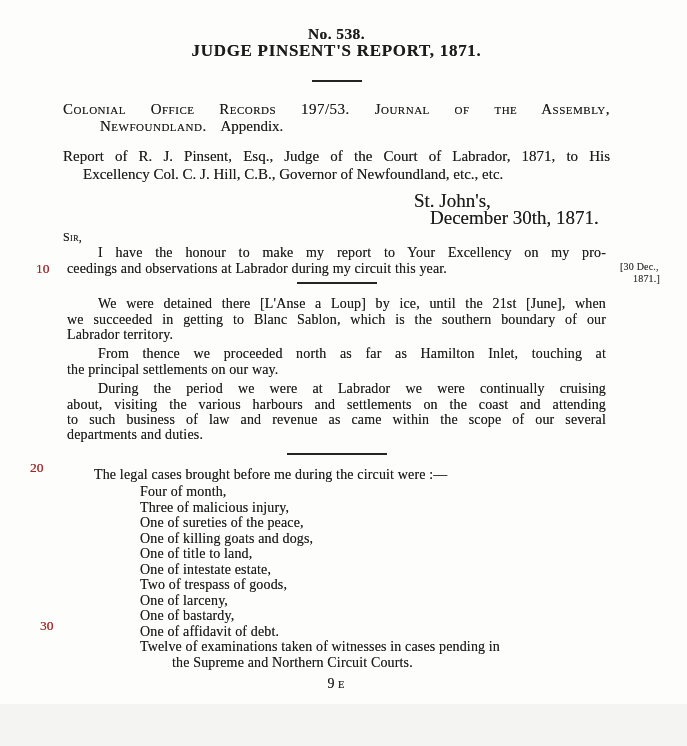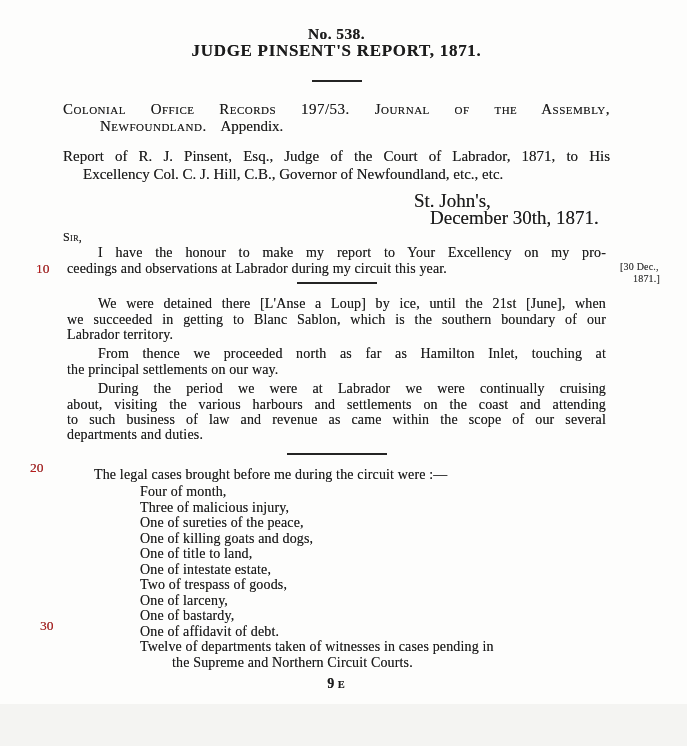--- a/index.html
+++ b/index.html
@@ -71,21 +71,21 @@
     margin-top:12px;
     font-size:14px;line-height:15.4px;
     text-indent:31px;letter-spacing:.15px;
   }
   .cases{margin-top:2px;font-size:14px;line-height:15.5px;letter-spacing:.15px;}
   .cases .tline{margin-left:77px;}
   .cases .tline:last-child{text-indent:32px;}
   .footer-row{
     margin-top:6px;
     text-align:center;
-    font-size:14px;line-height:15px;font-weight:bold;
+    font-size:14px;line-height:15px;
   }
   .footer-sig{font-size:10.5px;font-variant:small-caps;letter-spacing:1px;}
   .print-code{
     position:absolute;
     left:90px;top:719px;
     font-size:14px;color:#2e2e2e;
     letter-spacing:.3px;
   }
   .line-no{
     position:absolute;
@@ -176,21 +176,21 @@
           <div class="tline">Four of month,</div>
           <div class="tline">Three of malicious injury,</div>
           <div class="tline">One of sureties of the peace,</div>
           <div class="tline">One of killing goats and dogs,</div>
           <div class="tline">One of title to land,</div>
           <div class="tline">One of intestate estate,</div>
           <div class="tline">Two of trespass of goods,</div>
           <div class="tline">One of larceny,</div>
           <div class="tline">One of bastardy,</div>
           <div class="tline">One of affidavit of debt.</div>
-          <div class="tline">Twelve of departments taken of witnesses in cases pending in</div>
+          <div class="tline">Twelve of examinations taken of witnesses in cases pending in</div>
           <div class="tline">the Supreme and Northern Circuit Courts.</div>
         </div>
     </div>
 
     <div class="footer-row">
       <span>9</span>
       <span class="footer-sig">E</span>
     </div>
 
   </div>

